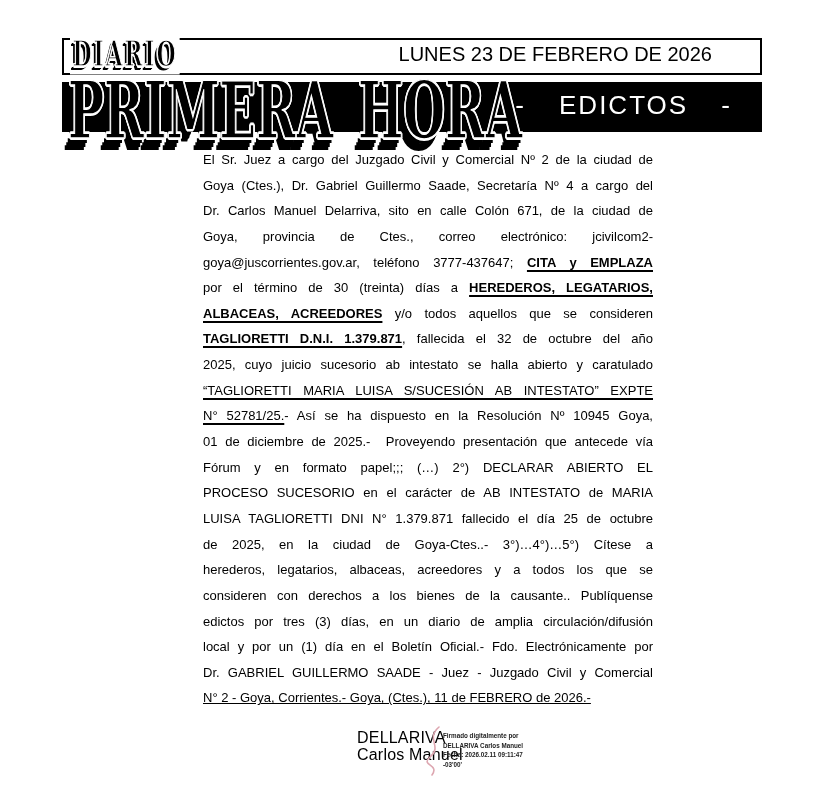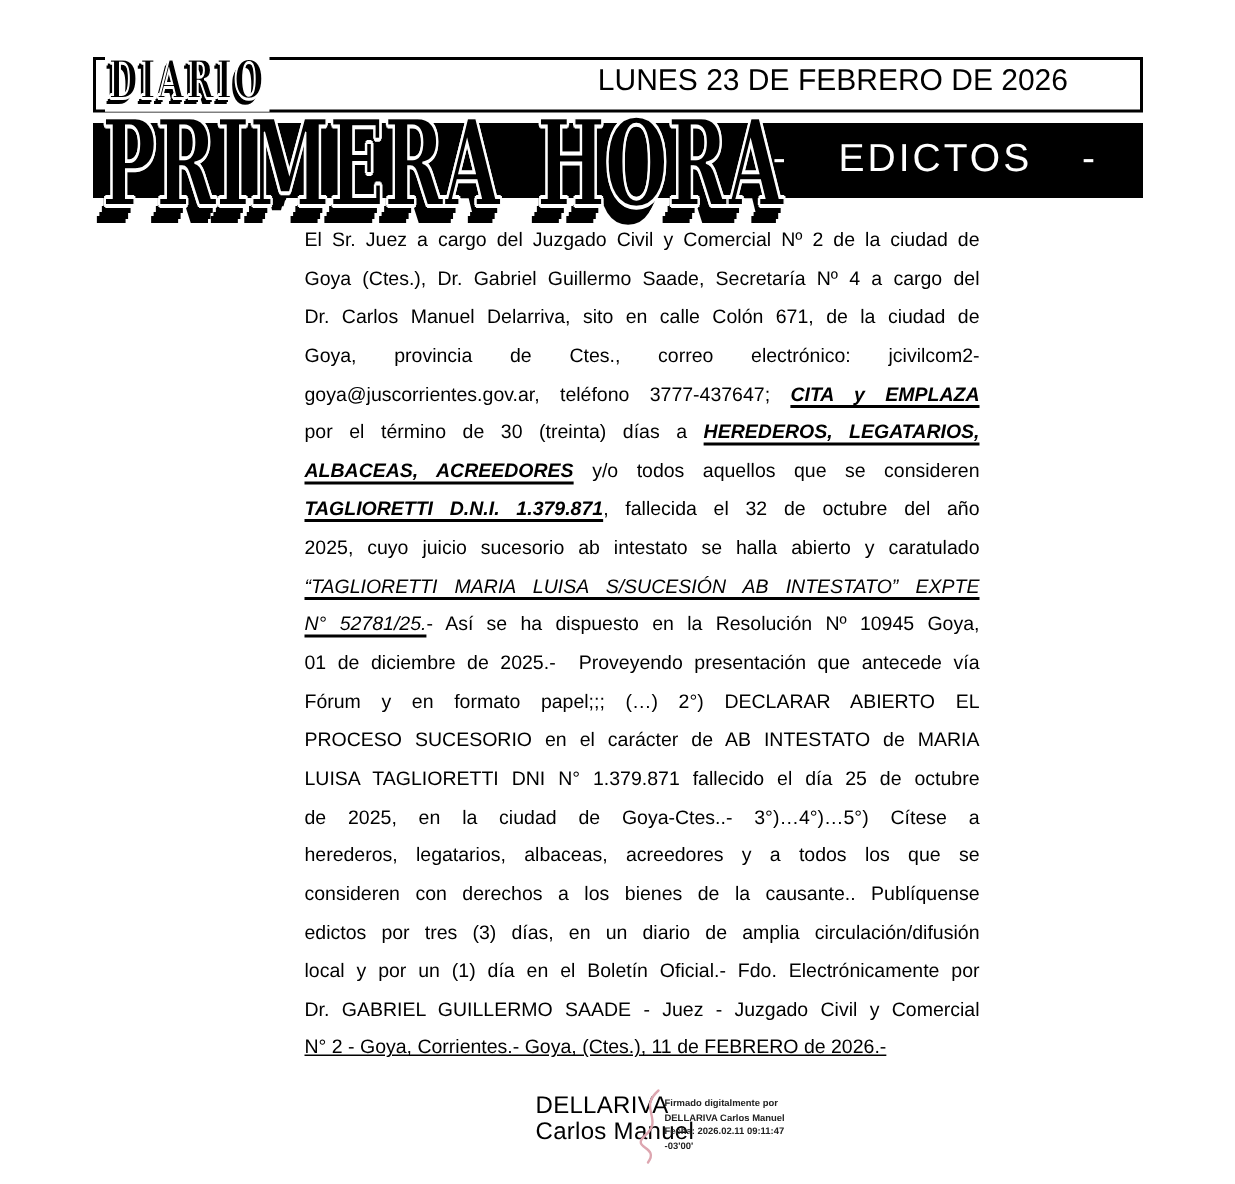--- a/index.html
+++ b/index.html
@@ -47,21 +47,21 @@
     position:absolute;left:203px;top:147px;width:450px;
     font-size:13px;color:#000;
   }
   .line{
     height:25.65px;line-height:25.65px;
     text-align:justify;text-align-last:justify;
     white-space:normal;
   }
   .line.last{text-align-last:left;text-decoration:underline;}
   .seg-b{font-weight:bold;}
-  .seg-u{text-decoration:underline;text-decoration-skip-ink:none;text-decoration-thickness:1.5px;text-underline-offset:3px;font-style:italic;}
+  .seg-u{text-decoration:underline;text-decoration-skip-ink:none;text-decoration-thickness:1.5px;text-underline-offset:3px;}
   
   .sig{position:absolute;left:345px;top:727px;width:210px;height:55px;}
   .sig-name{
     position:absolute;left:12px;top:3px;font-size:16px;line-height:16.5px;
     letter-spacing:0.2px;color:#000;
   }
   .squiggle{position:absolute;left:68px;top:-3px;}
   .sig-details{
     position:absolute;left:98px;top:4px;width:112px;
     font-size:6.3px;line-height:9.5px;font-weight:bold;color:#222;

